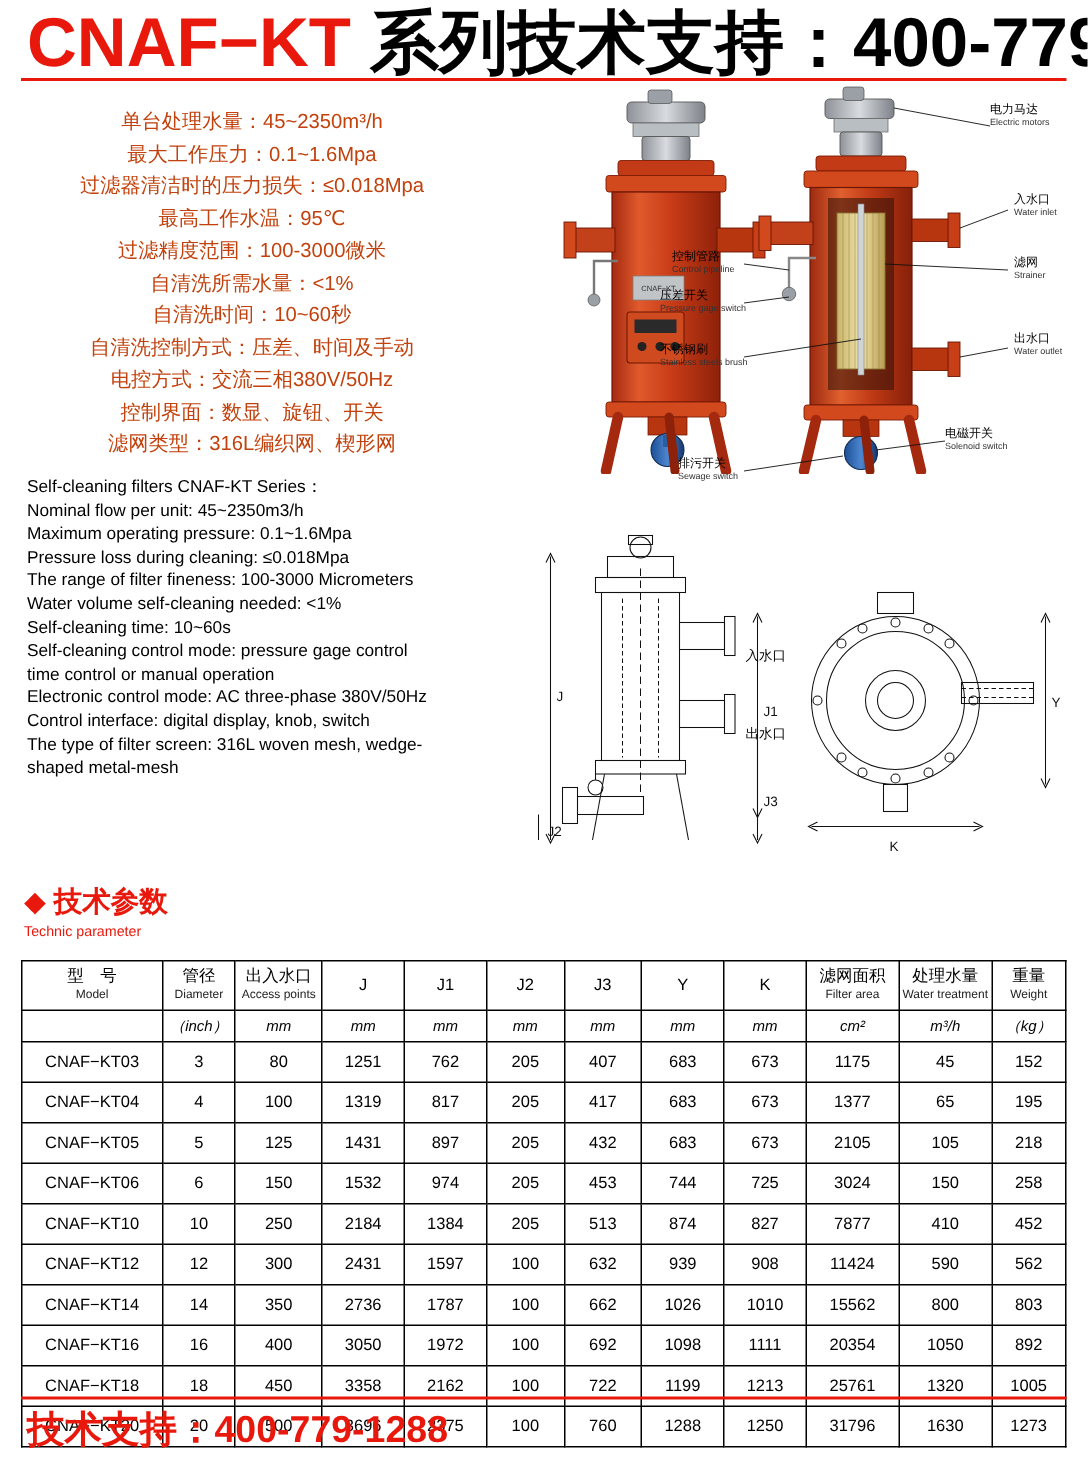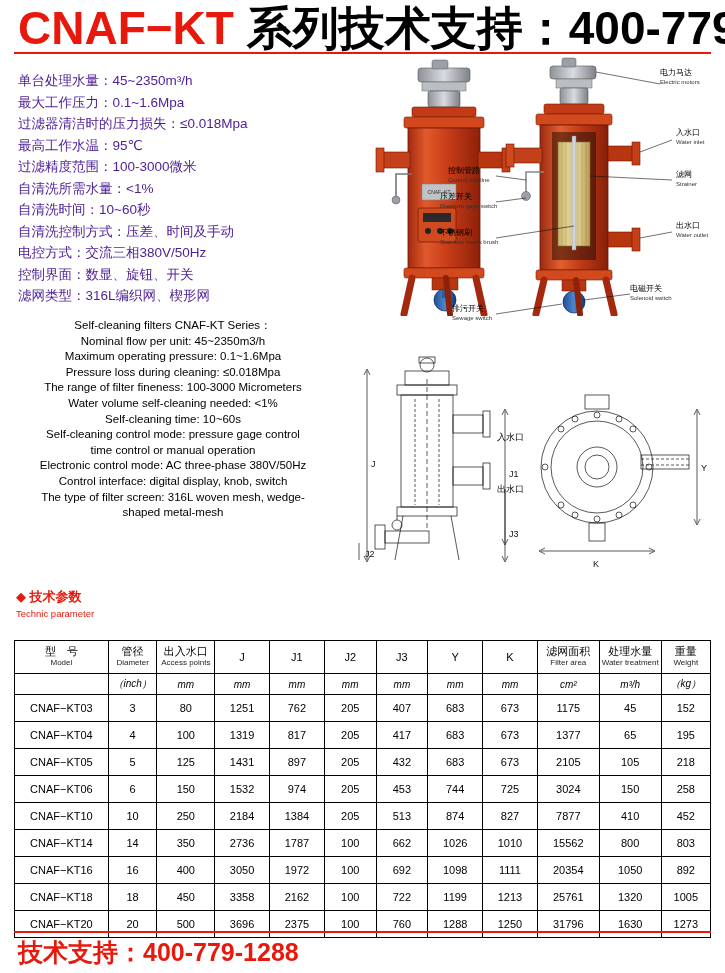--- a/index.html
+++ b/index.html
@@ -12,32 +12,32 @@
   .header{position:absolute;left:18px;top:6px;width:690px;height:44px;}
   .header .h-main{
     font-size:46px;font-weight:bold;color:#e8190c;letter-spacing:0px;
     white-space:nowrap;line-height:44px;
   }
   .header .h-main .cn{color:#000;}
   .header .h-main .tel{color:#000;}
   .rule-top{position:absolute;left:14px;top:52px;width:697px;height:2px;background:#e8190c;}
   
   .spec-cn{position:absolute;left:18px;top:70px;width:300px;}
-  .spec-cn .row{font-size:13.5px;line-height:21.5px;white-space:nowrap;color:#4c1d95;}
-  
-  .spec-en{position:absolute;left:18px;top:318px;width:310px;text-align:center;}
+  .spec-cn .row{font-size:13.5px;line-height:21.5px;white-space:nowrap;color:#c2410c;text-align:center;}
+  
+  .spec-en{position:absolute;left:18px;top:318px;width:310px;}
   .spec-en .row{font-size:11.5px;line-height:15.6px;color:#000;}
   
   .fig-top{position:absolute;left:300px;top:56px;width:415px;height:260px;}
   .fig-bottom{position:absolute;left:345px;top:355px;width:370px;height:230px;}
   .lbl{position:absolute;font-size:8px;line-height:9.5px;color:#000;white-space:nowrap;}
   .lbl .en{font-size:6px;color:#333;display:block;}
   
   .sec-title{position:absolute;left:16px;top:588px;}
-  .sec-title .t1{font-size:13px;font-weight:bold;color:#e8190c;white-space:nowrap;}
+  .sec-title .t1{font-size:19px;font-weight:bold;color:#e8190c;white-space:nowrap;}
   .sec-title .t2{font-size:9.5px;color:#e8190c;margin-top:2px;}
   
   table.params{
     position:absolute;left:14px;top:640px;width:697px;
     border-collapse:collapse;font-size:11px;
   }
   table.params th,table.params td{
     border:1px solid #000;text-align:center;vertical-align:middle;
     padding:0;height:26px;font-weight:normal;
   }
@@ -465,20 +465,34 @@
       <td>1384</td>
       <td>205</td>
       <td>513</td>
       <td>874</td>
       <td>827</td>
       <td>7877</td>
       <td>410</td>
       <td>452</td>
     </tr>
     <tr>
+      <td class="model">CNAF−KT12</td>
+      <td>12</td>
+      <td>300</td>
+      <td>2431</td>
+      <td>1597</td>
+      <td>100</td>
+      <td>632</td>
+      <td>939</td>
+      <td>908</td>
+      <td>11424</td>
+      <td>590</td>
+      <td>562</td>
+    </tr>
+    <tr>
       <td class="model">CNAF−KT14</td>
       <td>14</td>
       <td>350</td>
       <td>2736</td>
       <td>1787</td>
       <td>100</td>
       <td>662</td>
       <td>1026</td>
       <td>1010</td>
       <td>15562</td>

